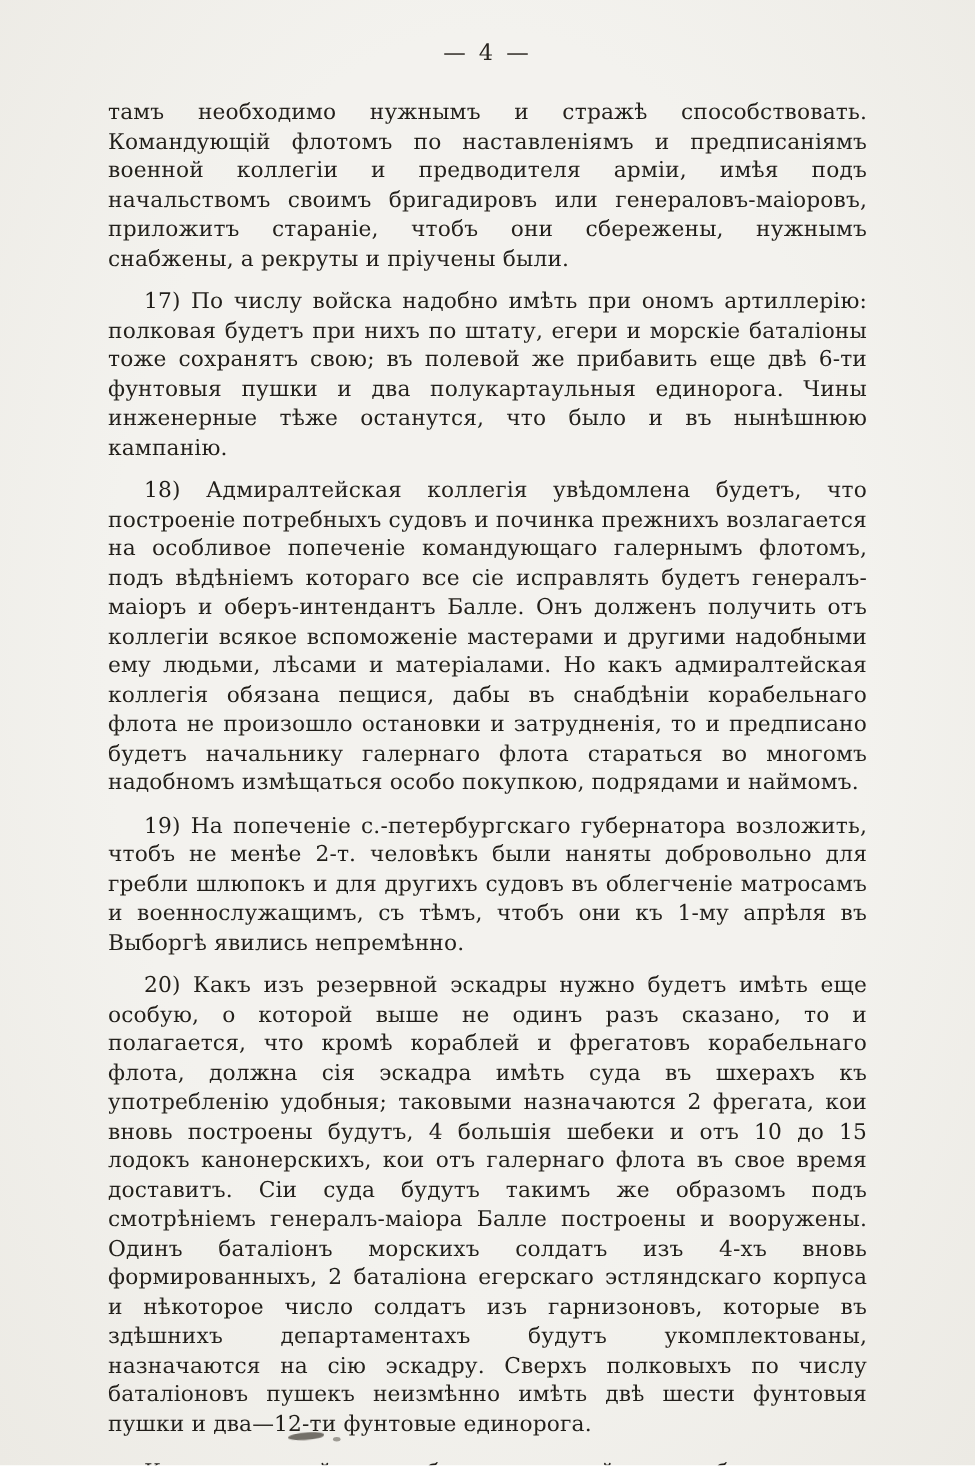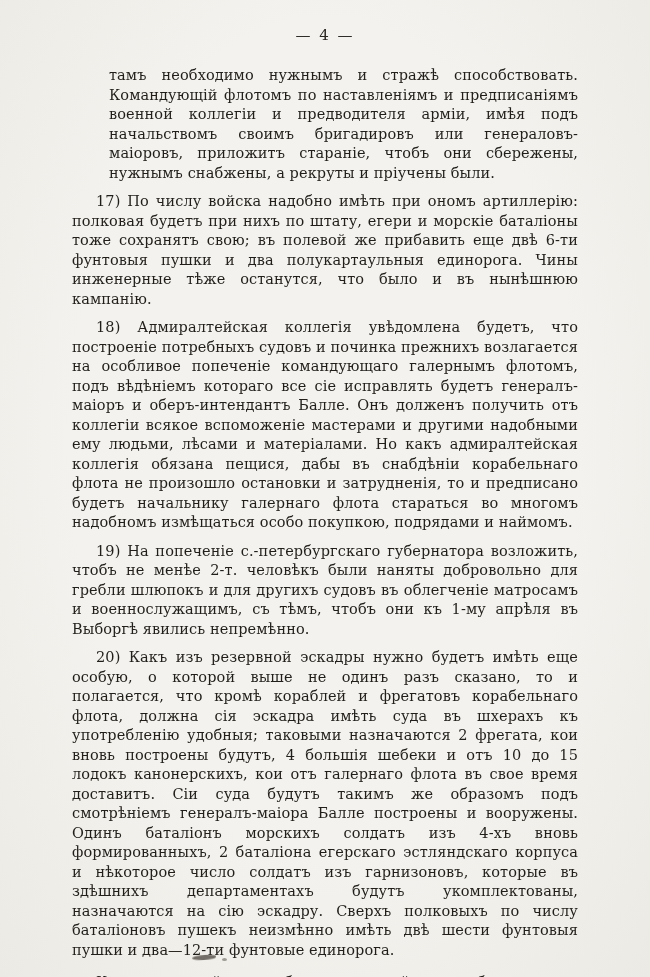--- a/index.html
+++ b/index.html
@@ -35,21 +35,20 @@
     font-size: 14.5px;
     line-height: 19.5px;
     letter-spacing: 0.1px;
   }
   .para {
     margin: 0 0 9px 0;
     text-indent: 24px;
   }
   .para.no-indent {
     text-indent: 0;
-    margin-left: 37px;
   }
   .para.section-gap {
     margin-top: 13px;
   }
   .ink-smudge {
     position: absolute;
     left: 192px;
     top: 955px;
     width: 24px;
     height: 5px;

